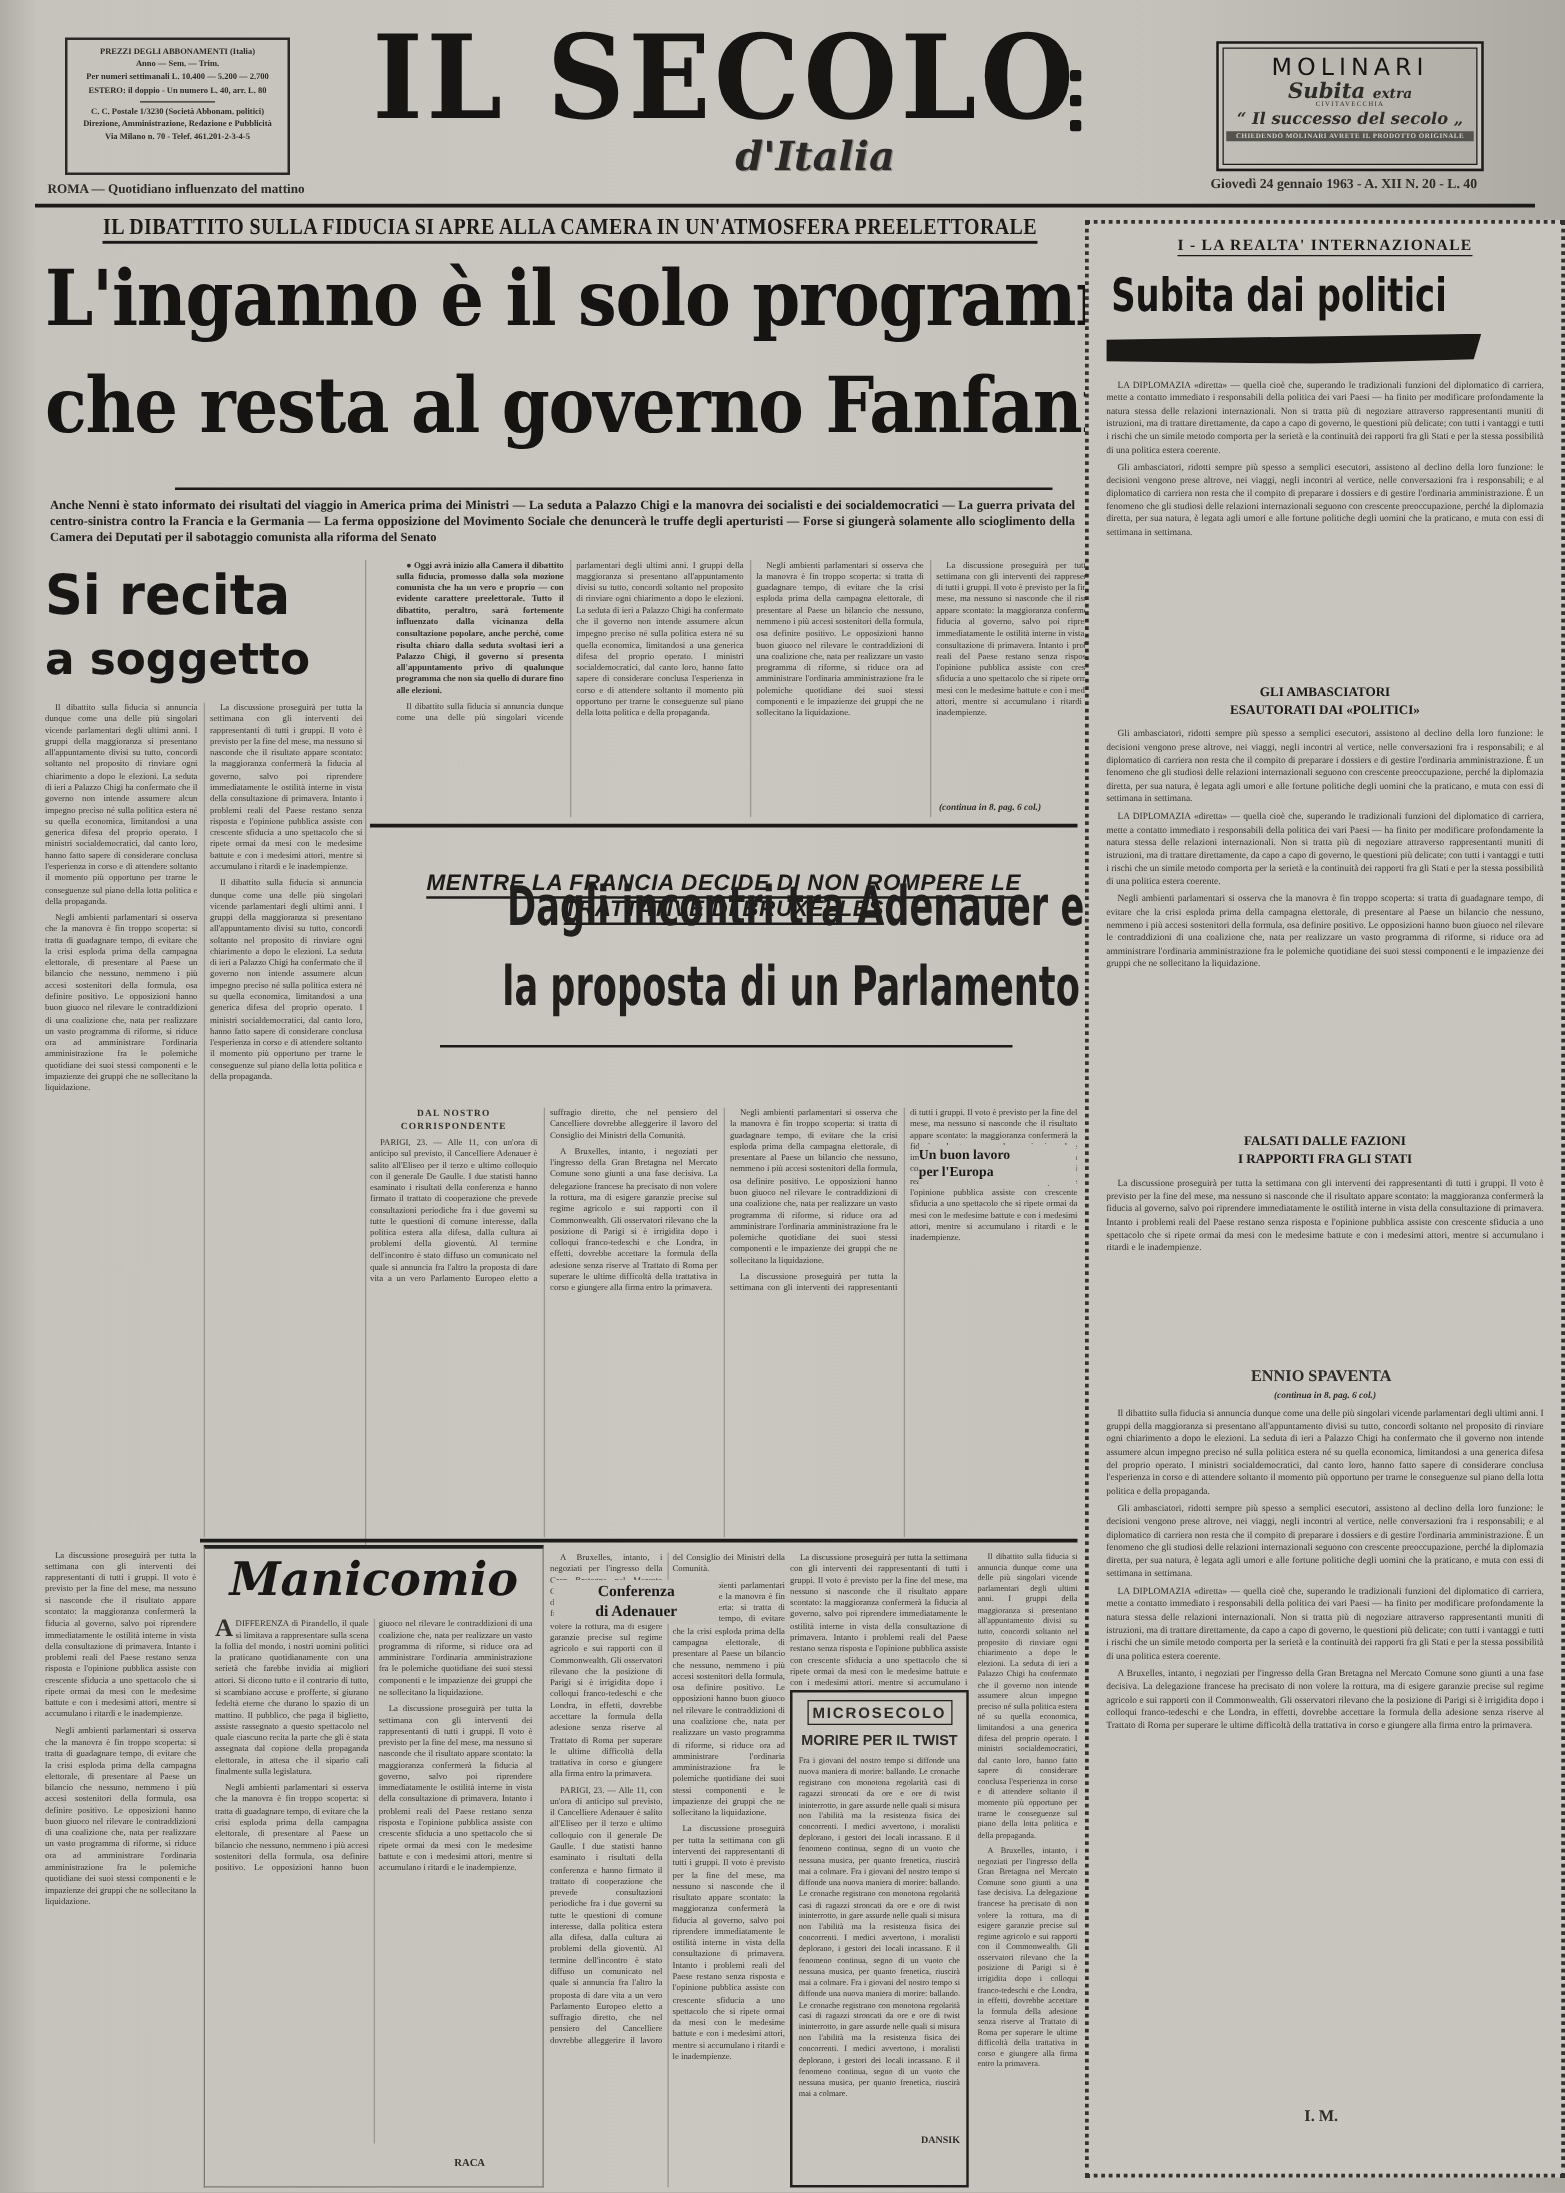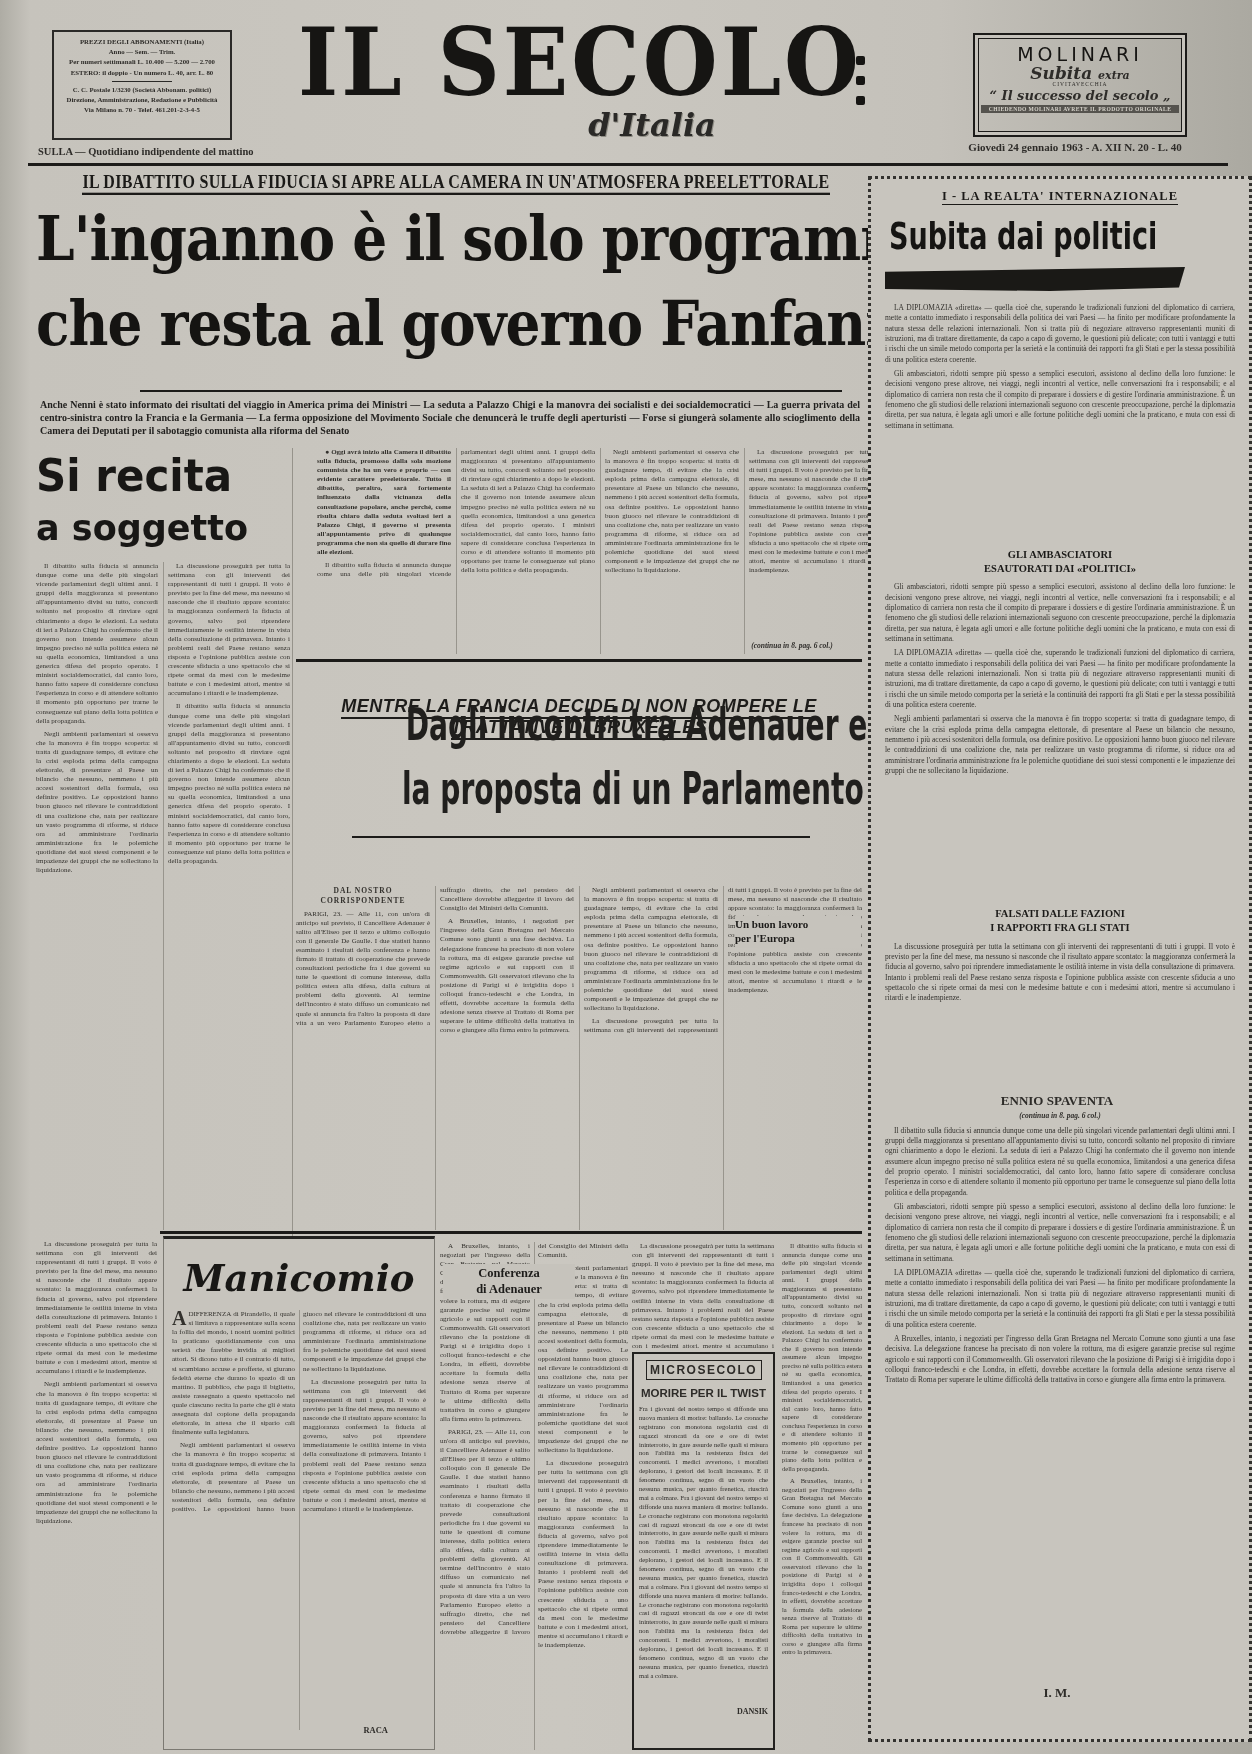--- a/index.html
+++ b/index.html
@@ -94,21 +94,21 @@
   #micro-title { border:1.5px solid #22211f; width:116px; margin:0 auto; text-align:center;
     font-family:"Liberation Sans", sans-serif; font-weight:bold; font-size:12px; letter-spacing:1.5px; padding:2px 0; }
   #micro-headline { text-align:center; font-family:"Liberation Sans", sans-serif; font-weight:bold;
     font-size:11.5px; margin:7px 0 6px; }
   #micro-body { font-size:6.6px; line-height:1.35; text-align:justify; height:300px; overflow:hidden; }
   #micro-sig { text-align:right; font-weight:bold; font-size:8px; margin-top:2px; }
   #bottom-col { left:782px; top:1242px; width:80px; height:508px; font-size:6.6px; }
 
   
   #manicomio-box { left:163px; top:1236px; width:272px; height:514px; border:1px solid #7b7972;
-    border-top:3px solid #22211f; background:#c7c4bd; padding:15px 8px; }
+    border-top:3px solid #22211f; background:#c7c4bd; padding:0 8px; }
   #manicomio-title { text-align:center; font-family:"DejaVu Serif", serif; font-style:italic;
     font-weight:bold; font-size:37px; color:#181715; margin:2px 0 10px; }
   #manicomio-body { height:420px; }
   .dropcap { float:left; font-size:20px; line-height:17px; font-weight:bold; padding-right:2px; }
   #manicomio-sig { position:absolute; right:46px; bottom:14px; font-weight:bold; font-size:8.5px; }
 
   
   #intl-box { left:868px; top:176px; width:384px; height:1566px; border:3px dotted #33322f;
     padding:10px 14px; background:#c8c5be; overflow:hidden; }
   #intl-kicker { text-align:center; font-weight:bold; font-size:12.5px; letter-spacing:1px; color:#1b1a18; }
@@ -137,21 +137,21 @@
   <div class="abs" id="prices-box">
     <div>PREZZI DEGLI ABBONAMENTI (Italia)</div>
     <div>Anno — Sem. — Trim.</div>
     <div>Per numeri settimanali L. 10.400 — 5.200 — 2.700</div>
     <div>ESTERO: il doppio - Un numero L. 40, arr. L. 80</div>
     <div class="sep"></div>
     <div>C. C. Postale 1/3230 (Società Abbonam. politici)</div>
     <div>Direzione, Amministrazione, Redazione e Pubblicità</div>
     <div>Via Milano n. 70 - Telef. 461.201-2-3-4-5</div>
   </div>
-  <div class="abs" id="city-line">SULLA — Quotidiano indipendente del mattino</div>
+  <div class="abs" id="city-line">ROMA — Quotidiano influenzato del mattino</div>
   <div class="abs" id="masthead-title">IL SECOLO</div>
   <div class="abs" id="masthead-sub">d'Italia</div>
   <div class="abs" id="masthead-dots">
       <i></i>
       <i></i>
       <i></i>
     </div>
   <div class="abs" id="ad-box">
     <div id="ad-brand">MOLINARI</div>
     <div id="ad-product"><span>Subita</span> <em>extra</em></div>

